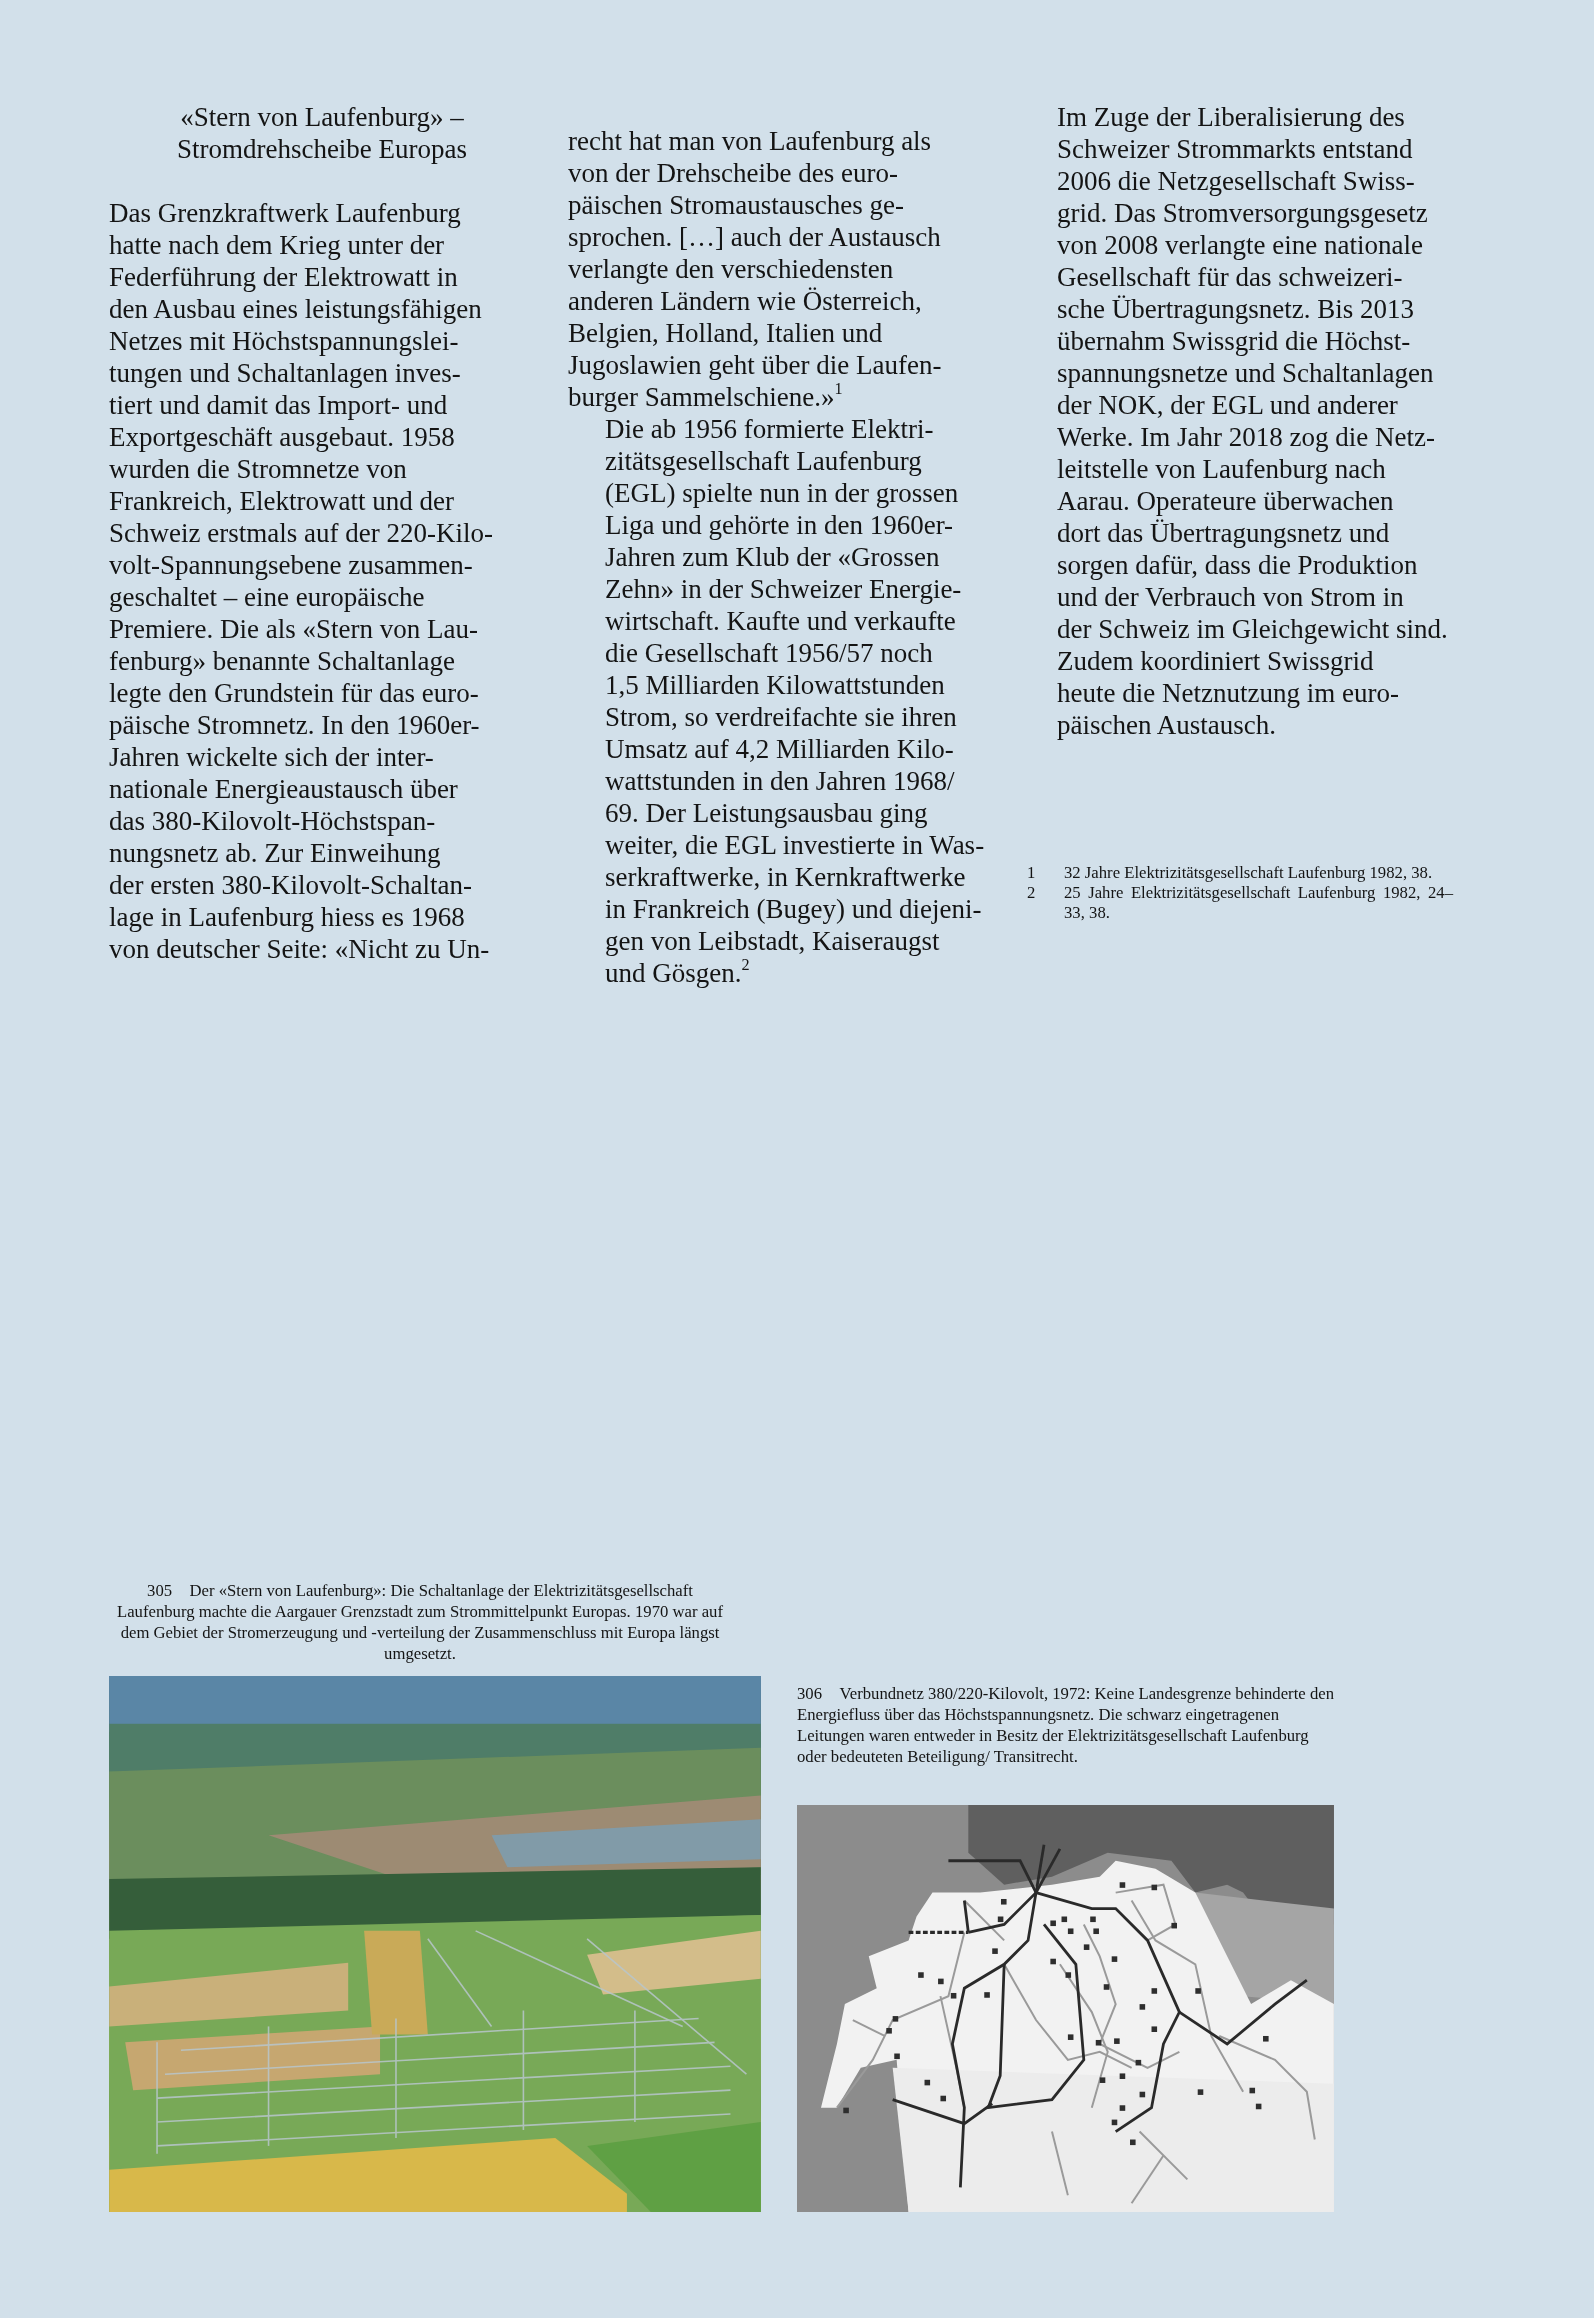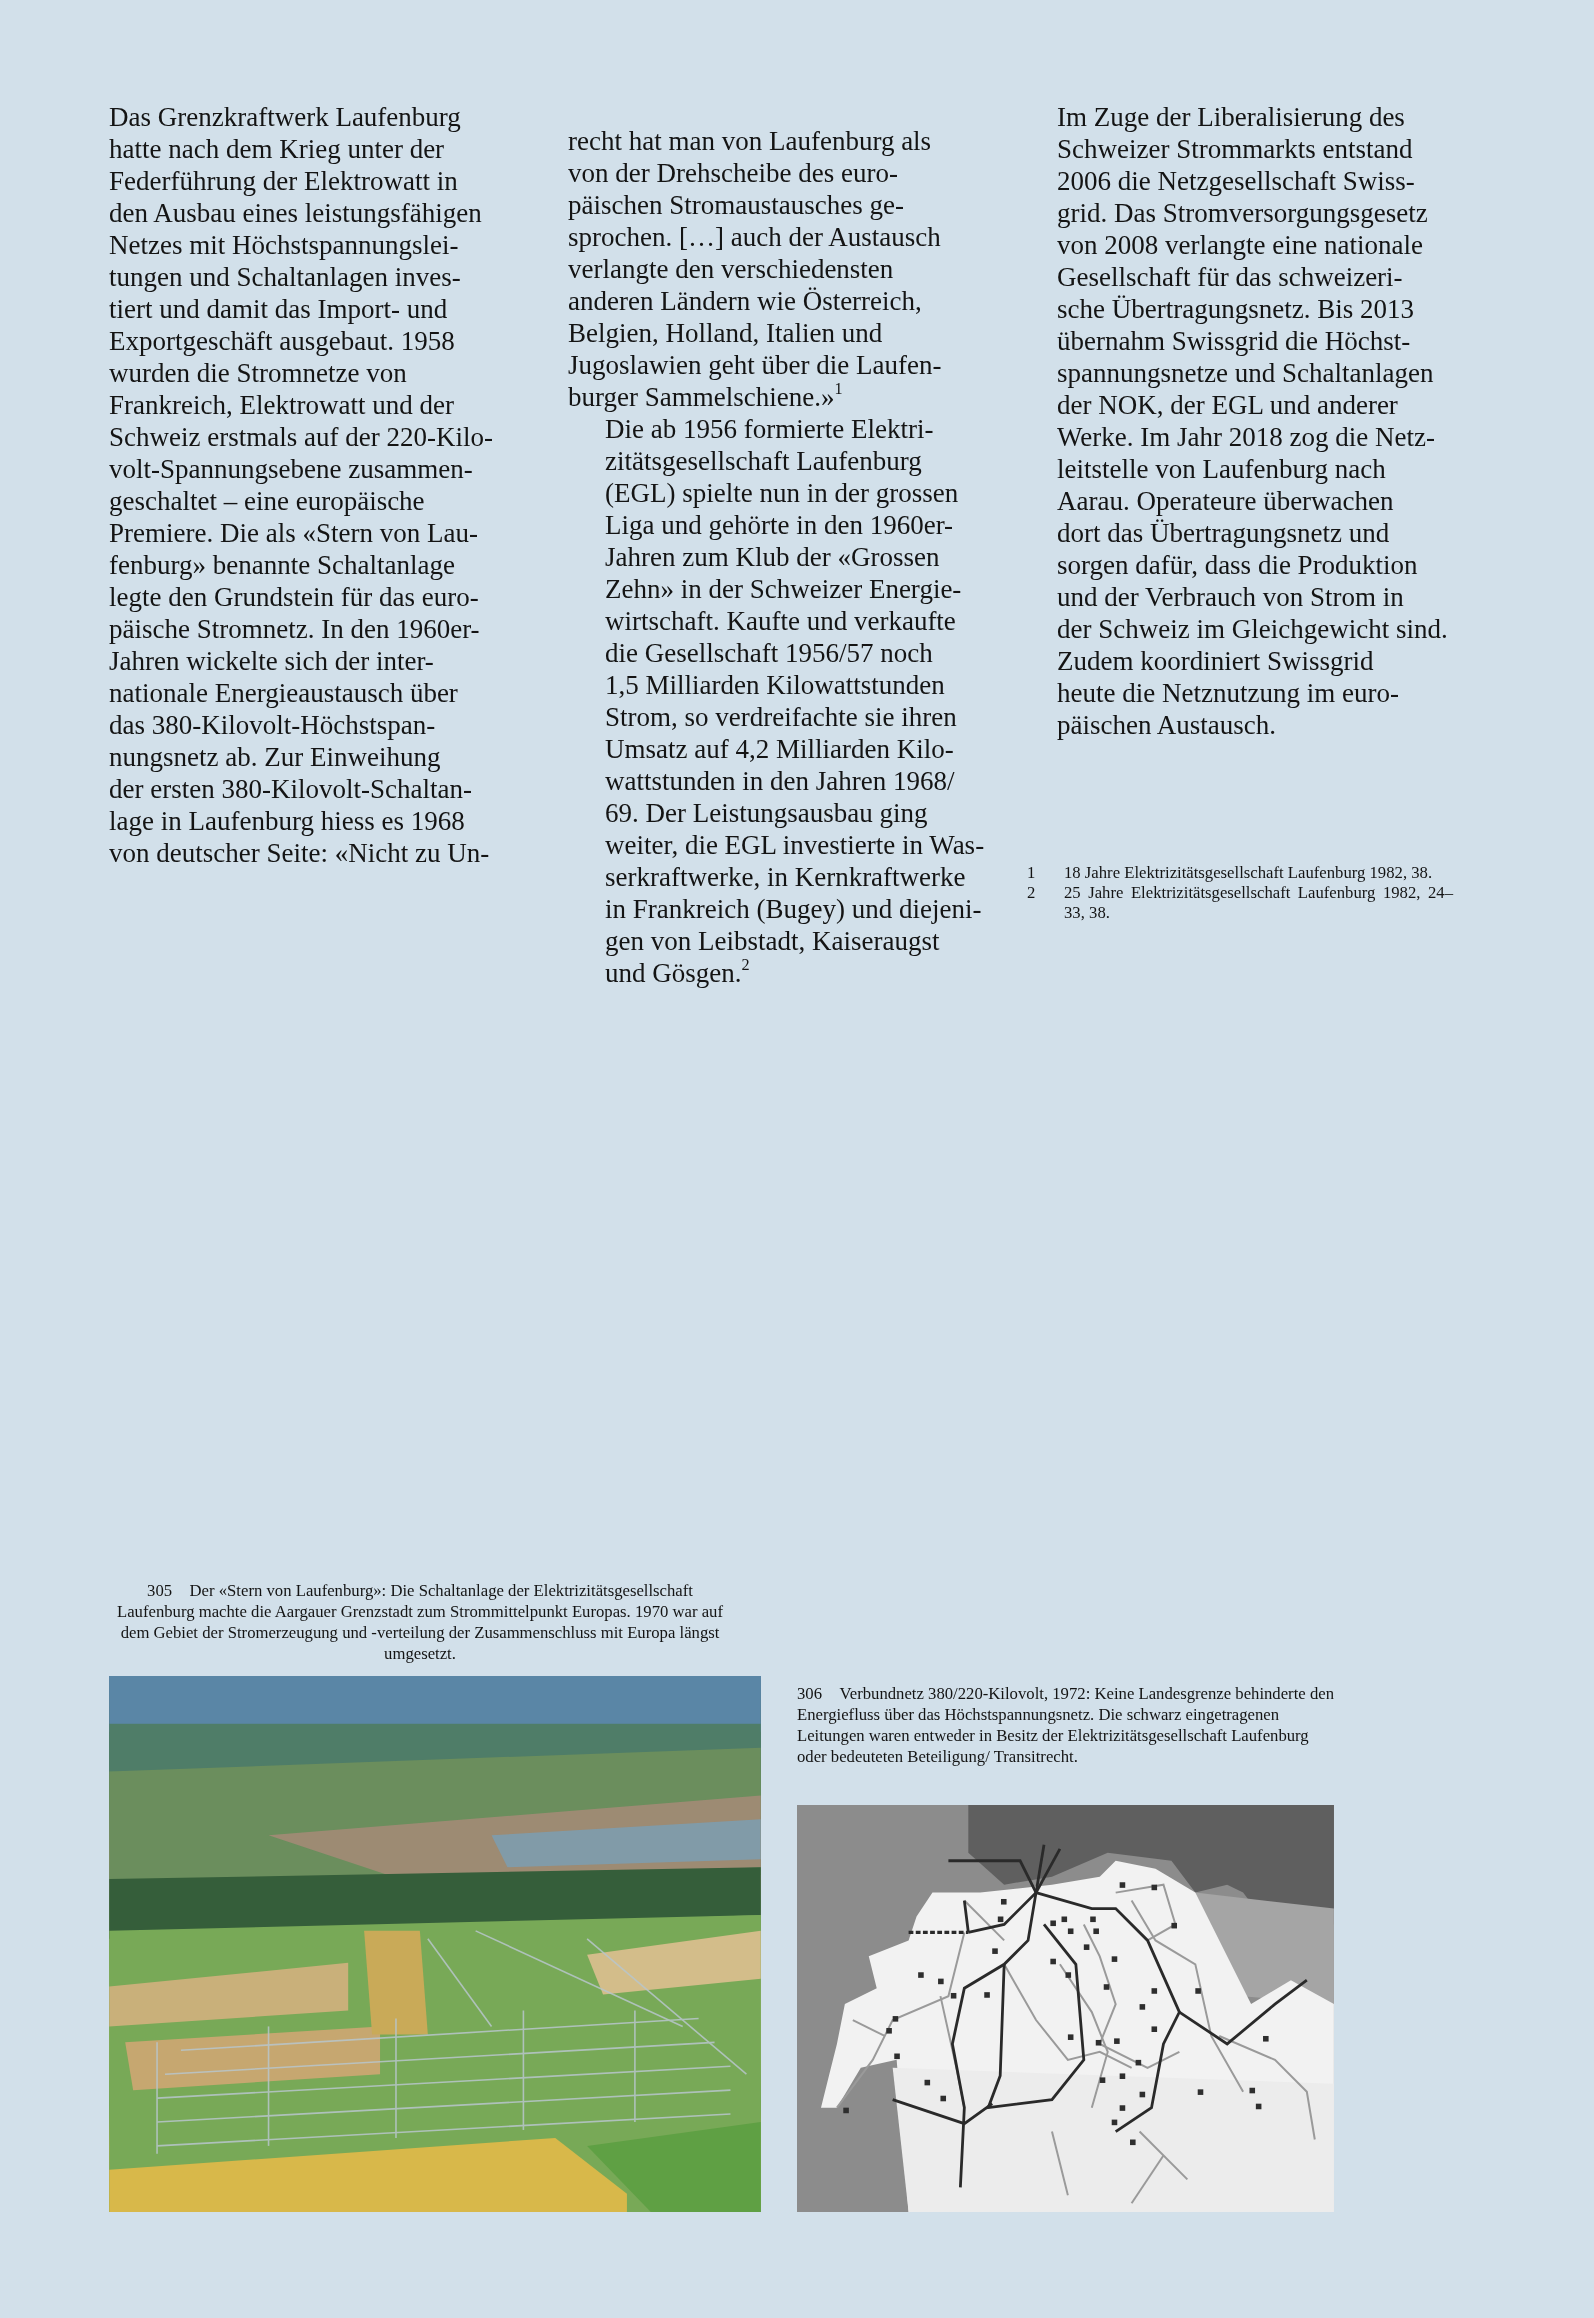--- a/index.html
+++ b/index.html
@@ -50,20 +50,24 @@
   #map306 {
     position: absolute; left: 797px; top: 1805px; width: 537px; height: 407px;
     overflow: hidden; background: #8d8d8d;
   }
   svg { display: block; }
 </style>
 </head>
 <body>
 
 <div id="col1" class="col">
+  <div class="heading">
+    <span class="line">«Stern von Laufenburg» –</span>
+    <span class="line">Stromdrehscheibe Europas</span>
+  </div>
   <p id="col1p">
       <span class="line">Das Grenzkraftwerk Laufenburg</span>
       <span class="line">hatte nach dem Krieg unter der</span>
       <span class="line">Federführung der Elektrowatt in</span>
       <span class="line">den Ausbau eines leistungsfähigen</span>
       <span class="line">Netzes mit Höchstspannungslei-</span>
       <span class="line">tungen und Schaltanlagen inves-</span>
       <span class="line">tiert und damit das Import- und</span>
       <span class="line">Exportgeschäft ausgebaut. 1958</span>
       <span class="line">wurden die Stromnetze von</span>
@@ -140,21 +144,21 @@
       <span class="line">der Schweiz im Gleichgewicht sind.</span>
       <span class="line">Zudem koordiniert Swissgrid</span>
       <span class="line">heute die Netznutzung im euro-</span>
       <span class="line">päischen Austausch.</span>
     </p>
 </div>
 
 <div class="footnotes">
   <div class="fn">
     <span class="fn-num">1</span>
-    <span class="fn-text">18 Jahre Elektrizitätsgesellschaft Laufenburg 1982, 38.</span>
+    <span class="fn-text">32 Jahre Elektrizitätsgesellschaft Laufenburg 1982, 38.</span>
   </div>
   <div class="fn">
     <span class="fn-num">2</span>
     <span class="fn-text">25 Jahre Elektrizitätsgesellschaft Laufenburg 1982, 24–33, 38.</span>
   </div>
 </div>
 
 <div id="cap305" class="caption">
   <span class="num">305</span><span>Der «Stern von Laufenburg»: Die Schaltanlage der Elektrizitätsgesell­schaft Laufenburg machte die Aargauer Grenzstadt zum Strommittelpunkt Europas. 1970 war auf dem Gebiet der Stromerzeugung und -verteilung der Zusammenschluss mit Europa längst umgesetzt.</span>
 </div>

